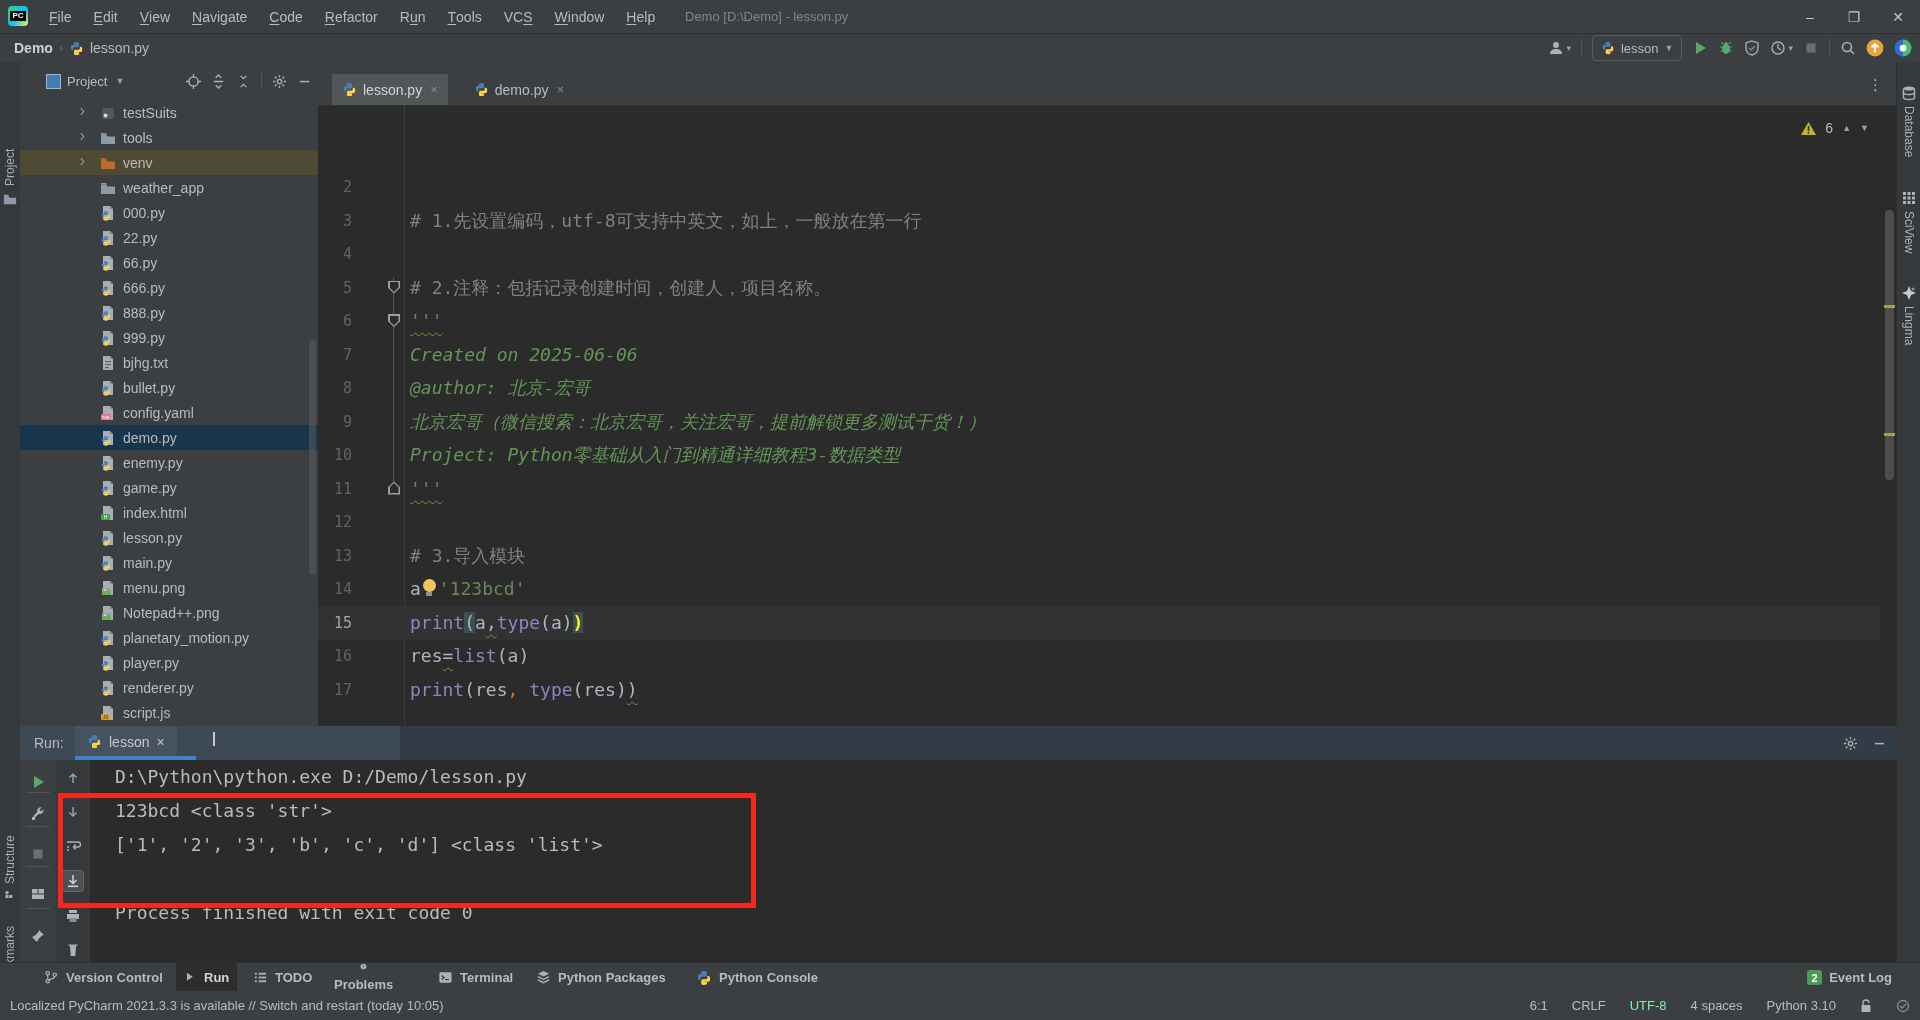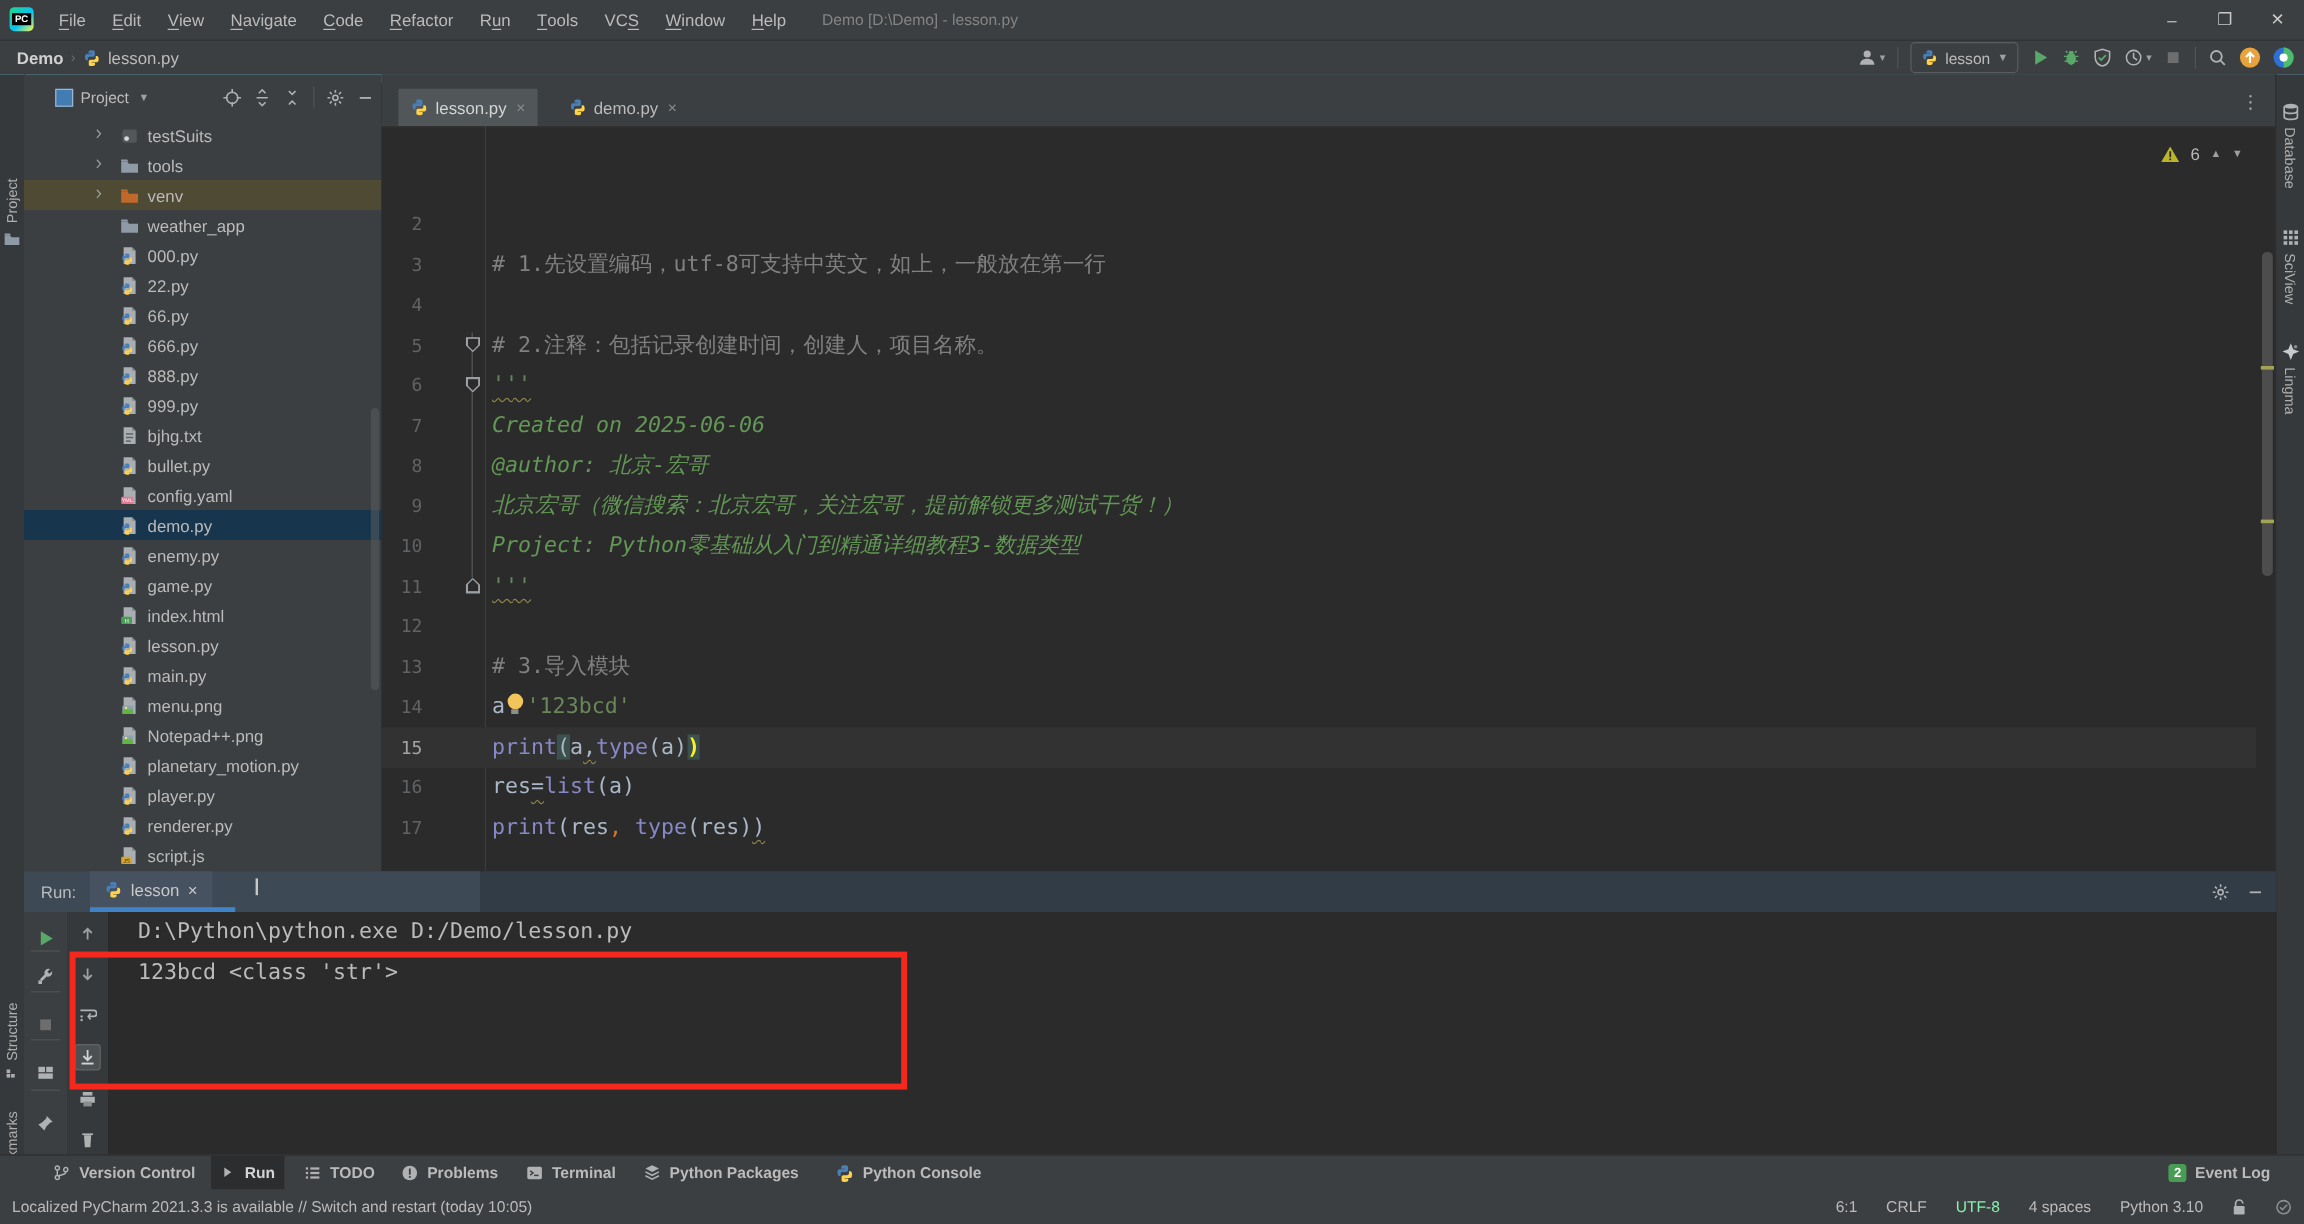--- a/index.html
+++ b/index.html
@@ -826,21 +826,23 @@
         <div class="rp-icon" style="top: 180px;">
           <svg width="16" height="16" viewBox="0 0 16 16">
             <path d="M5 4h6l-.7 10H5.7z" fill="#AFB1B3"></path>
             <rect x="3.5" y="2.5" width="9" height="1.4" fill="#AFB1B3"></rect>
           </svg>
         </div>
       </div>
     <div id="console" class="mono">
         <div class="con-line" style="top: 0px;">D:\Python\python.exe D:/Demo/lesson.py</div>
         <div class="con-line" style="top: 34px;">123bcd &lt;class 'str'&gt;</div>
+        <div class="con-line" style="top: 68px;">['1', '2', '3', 'b', 'c', 'd'] &lt;class 'list'&gt;</div>
         <div class="con-line" style="top: 102px;"></div>
+        <div class="con-line" style="top: 136px;">Process finished with exit code 0</div>
       </div>
     <div id="annotation-rect"></div>
   </div>
 
   <div id="bottombar" class="abs">
     <div id="bb-items">
         <div class="bb-item" style="left: 36px;">
           <svg width="15" height="15" viewBox="0 0 16 16">
             <circle cx="4" cy="3.5" r="1.8" fill="none" stroke="#AFB1B3" stroke-width="1.3"></circle>
             <circle cx="4" cy="12" r="1.8" fill="none" stroke="#AFB1B3" stroke-width="1.3"></circle>
@@ -859,21 +861,21 @@
           <svg width="15" height="15" viewBox="0 0 16 16">
             <rect x="2" y="3" width="2" height="2" fill="#AFB1B3"></rect>
             <rect x="6" y="3" width="8" height="2" fill="#AFB1B3"></rect>
             <rect x="2" y="7" width="2" height="2" fill="#AFB1B3"></rect>
             <rect x="6" y="7" width="8" height="2" fill="#AFB1B3"></rect>
             <rect x="2" y="11" width="2" height="2" fill="#AFB1B3"></rect>
             <rect x="6" y="11" width="8" height="2" fill="#AFB1B3"></rect>
           </svg>
           <span>TODO</span>
         </div>
-        <div class="bb-item" style="left: 326px;">
+        <div class="bb-item" style="left: 326px; flex-direction: column;">
           <svg width="15" height="15" viewBox="0 0 16 16">
             <circle cx="8" cy="8" r="6.5" fill="#AFB1B3"></circle>
             <rect x="7.2" y="4" width="1.6" height="5.5" fill="#3C3F41"></rect>
             <rect x="7.2" y="10.7" width="1.6" height="1.6" fill="#3C3F41"></rect>
           </svg>
           <span>Problems</span>
         </div>
         <div class="bb-item" style="left: 430px;">
           <svg width="15" height="15" viewBox="0 0 16 16">
             <rect x="1.5" y="2.5" width="13" height="11" rx="1.5" fill="#AFB1B3"></rect>

